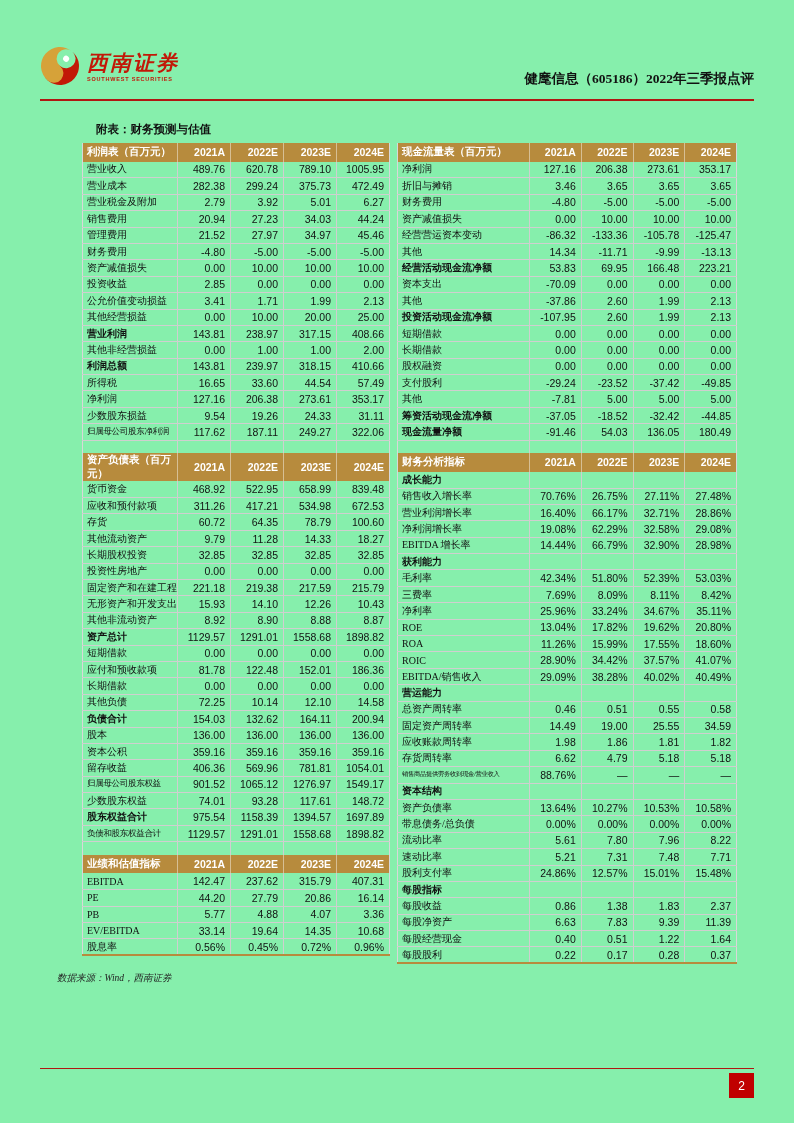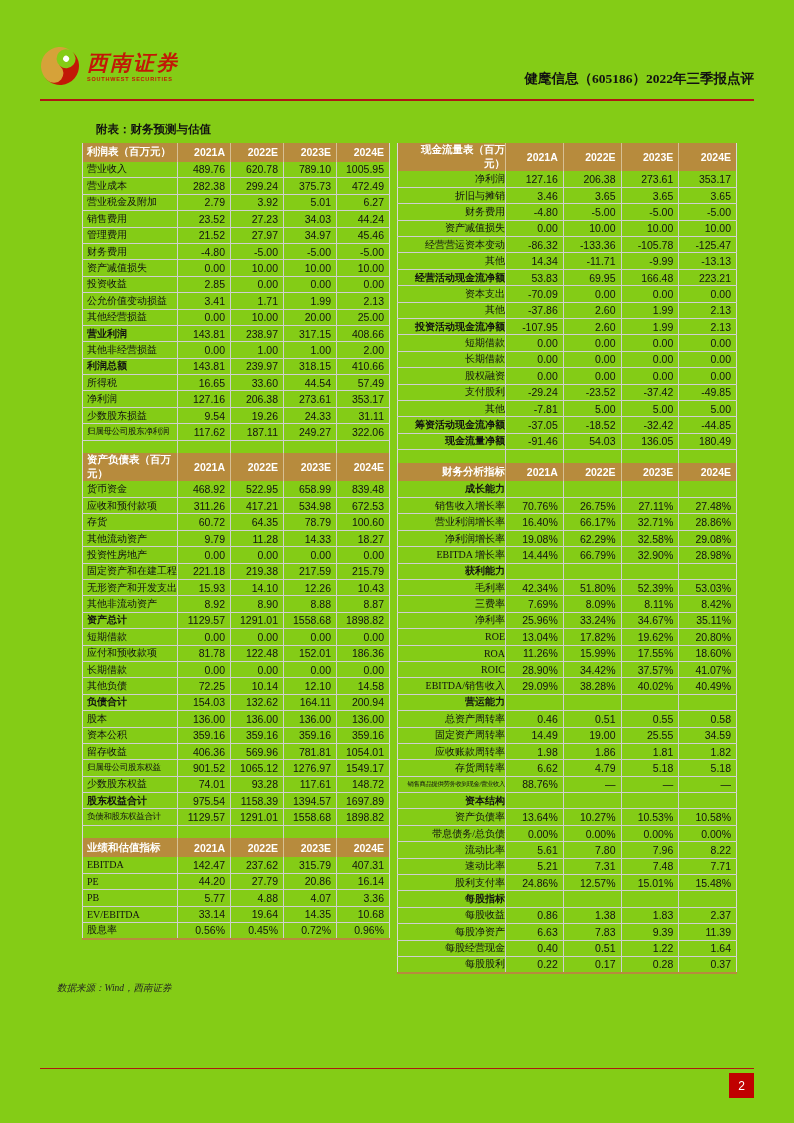--- a/index.html
+++ b/index.html
@@ -1,17 +1,17 @@
 <!DOCTYPE html>
 <html><head>
 <meta charset="utf-8">
 <style>
   * { margin:0; padding:0; box-sizing:border-box; }
   body { background:#888; font-family:"Liberation Sans","DejaVu Sans",sans-serif; }
-  .page { position:relative; width:794px; height:1123px; margin:0 auto; background:#84cc16; overflow:hidden; }
+  .page { position:relative; width:794px; height:1123px; margin:0 auto; background:#86efac; overflow:hidden; }
   .page-inner { margin:0 40px; }
 
   
   .hdr { display:flex; justify-content:space-between; align-items:flex-end; padding-top:46px; }
   .logo { display:flex; align-items:center; gap:7px; }
   .logo-txt { display:flex; flex-direction:column; line-height:1; }
   .logo-cn { font-family:"Liberation Serif","DejaVu Serif",serif; font-weight:bold; font-style:italic; font-size:21px; color:#C21807; letter-spacing:2px; }
   .logo-en { font-size:5.5px; color:#C21807; letter-spacing:0.8px; margin-top:3px; font-weight:bold; }
   .report-title { font-family:"Liberation Serif","DejaVu Serif",serif; font-weight:bold; font-size:13.5px; color:#111; padding-bottom:2px; }
   .hdr-rule { border-top:2px solid #B01712; margin-top:9px; }
@@ -36,21 +36,21 @@
   tbody tr td { border-top:1px solid #cfcfcf; }
   tbody tr:first-child td { border-top:none; }
   td.lab { text-align:left; padding-left:4px; font-size:10px; font-family:"Liberation Serif","DejaVu Serif",serif; }
   td.val { text-align:right; padding-right:5px; border-left:1px solid #cfcfcf; }
   td.bold, td.section { font-weight:bold; }
   td.small { font-size:8.5px; letter-spacing:-0.3px; }
   td.tiny  { font-size:6.3px; letter-spacing:-0.3px; }
   tr.spacer td { height:13px; }
 
   .col-left  td.lab, .col-left  th.lab { width:95px; }
-  .col-right td.lab, .col-right th.lab { width:108px;text-align:right; }
+  .col-right td.lab, .col-right th.lab { width:132px; }
 
   
   .source-note { font-family:"Liberation Serif","DejaVu Serif",serif; font-style:italic; font-size:9.5px; color:#222; margin:8px 0 0 17px; }
 
   
   .footer-rule { position:absolute; left:40px; right:40px; top:1068px; border-top:1.5px solid #B01712; }
   .footer-text { position:absolute; left:40px; top:1142px; font-family:"Liberation Serif","DejaVu Serif",serif; font-size:12.5px; color:#C00000; letter-spacing:1px; }
   .page-badge { position:absolute; right:40px; top:1073px; width:25px; height:25px; background:#C00000; color:#fff; display:flex; align-items:center; justify-content:center; font-size:12px; }
 </style>
 </head>
@@ -110,21 +110,21 @@
               </tr>
               <tr>
                 <td class="lab">营业税金及附加</td>
                 <td class="val">2.79</td>
                 <td class="val">3.92</td>
                 <td class="val">5.01</td>
                 <td class="val">6.27</td>
               </tr>
               <tr>
                 <td class="lab">销售费用</td>
-                <td class="val">23.52</td>
+                <td class="val">20.94</td>
                 <td class="val">27.23</td>
                 <td class="val">34.03</td>
                 <td class="val">44.24</td>
               </tr>
               <tr>
                 <td class="lab">管理费用</td>
                 <td class="val">21.52</td>
                 <td class="val">27.97</td>
                 <td class="val">34.97</td>
                 <td class="val">45.46</td>
@@ -253,20 +253,27 @@
                 <td class="val">64.35</td>
                 <td class="val">78.79</td>
                 <td class="val">100.60</td>
               </tr>
               <tr>
                 <td class="lab">其他流动资产</td>
                 <td class="val">9.79</td>
                 <td class="val">11.28</td>
                 <td class="val">14.33</td>
                 <td class="val">18.27</td>
+              </tr>
+              <tr>
+                <td class="lab">长期股权投资</td>
+                <td class="val">32.85</td>
+                <td class="val">32.85</td>
+                <td class="val">32.85</td>
+                <td class="val">32.85</td>
               </tr>
               <tr>
                 <td class="lab">投资性房地产</td>
                 <td class="val">0.00</td>
                 <td class="val">0.00</td>
                 <td class="val">0.00</td>
                 <td class="val">0.00</td>
               </tr>
               <tr>
                 <td class="lab">固定资产和在建工程</td>

